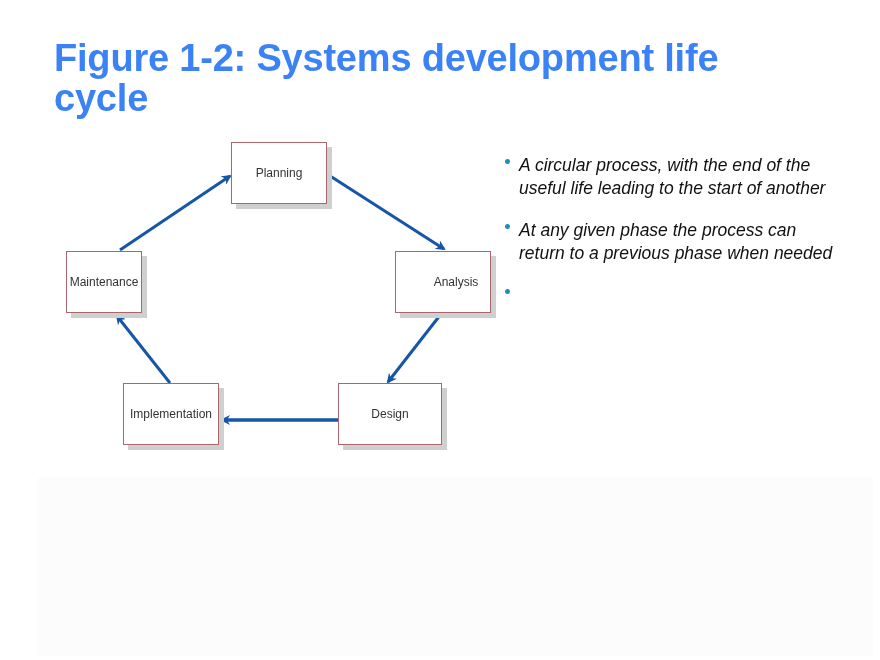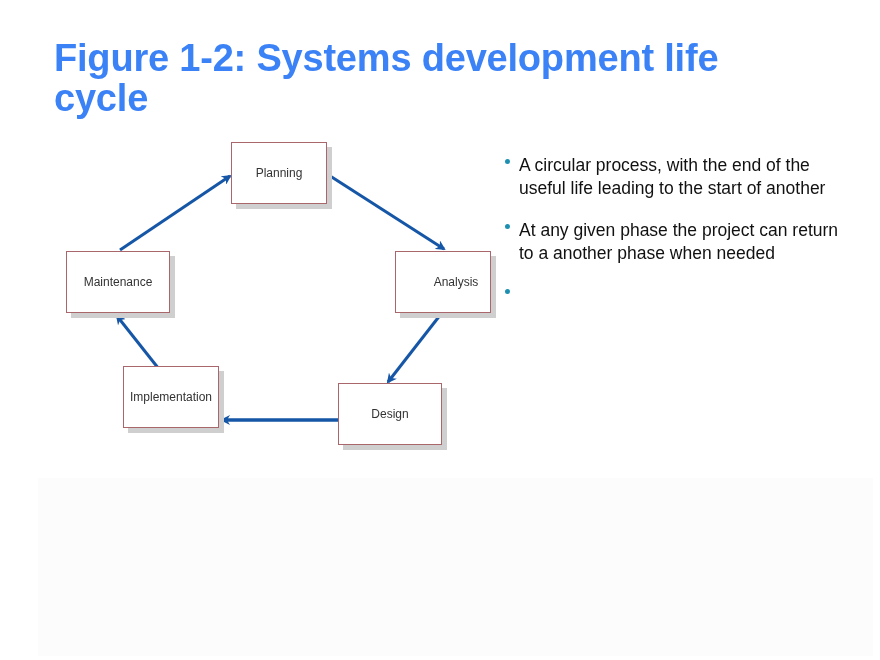--- a/index.html
+++ b/index.html
@@ -59,20 +59,21 @@
       color: #333333;
     }
     .bullets {
       position: absolute;
       left: 505px;
       top: 154px;
       width: 340px;
       margin: 0;
       padding: 0;
       list-style: none;
+      font-style: italic;
     }
     .bullet {
       position: relative;
       padding-left: 14px;
       font-family: "Liberation Sans", sans-serif;
       font-size: 17.5px;
       line-height: 22.5px;
       color: #111111;
       margin-bottom: 20px;
     }
@@ -117,34 +118,34 @@
   </div>
 
   <div class="node" style="left:395px;top:251px;width:96px;height:62px;padding-left:26px;">
     <span>Analysis</span>
   </div>
 
   <div class="node" style="left:338px;top:383px;width:104px;height:62px;">
     <span>Design</span>
   </div>
 
-  <div class="node" style="left:123px;top:366px;width:96px;height:62px;">
+  <div class="node" style="left:123px;top:383px;width:96px;height:62px;">
     <span>Implementation</span>
   </div>
 
-  <div class="node" style="left:66px;top:251px;width:104px;height:62px;">
+  <div class="node" style="left:66px;top:251px;width:76px;height:62px;">
     <span>Maintenance</span>
   </div>
 </div>
 
 <ul class="bullets">
   <li class="bullet">
     <span class="dot"></span>
     <span>A circular process, with the end of the useful life leading to the start of another</span>
   </li>
   <li class="bullet">
     <span class="dot"></span>
-    <span>At any given phase the project can return to a another phase when needed</span>
+    <span>At any given phase the process can return to a previous phase when needed</span>
   </li>
   <li class="bullet">
     <span class="dot"></span>
   </li>
 </ul>
 
 </body></html>

